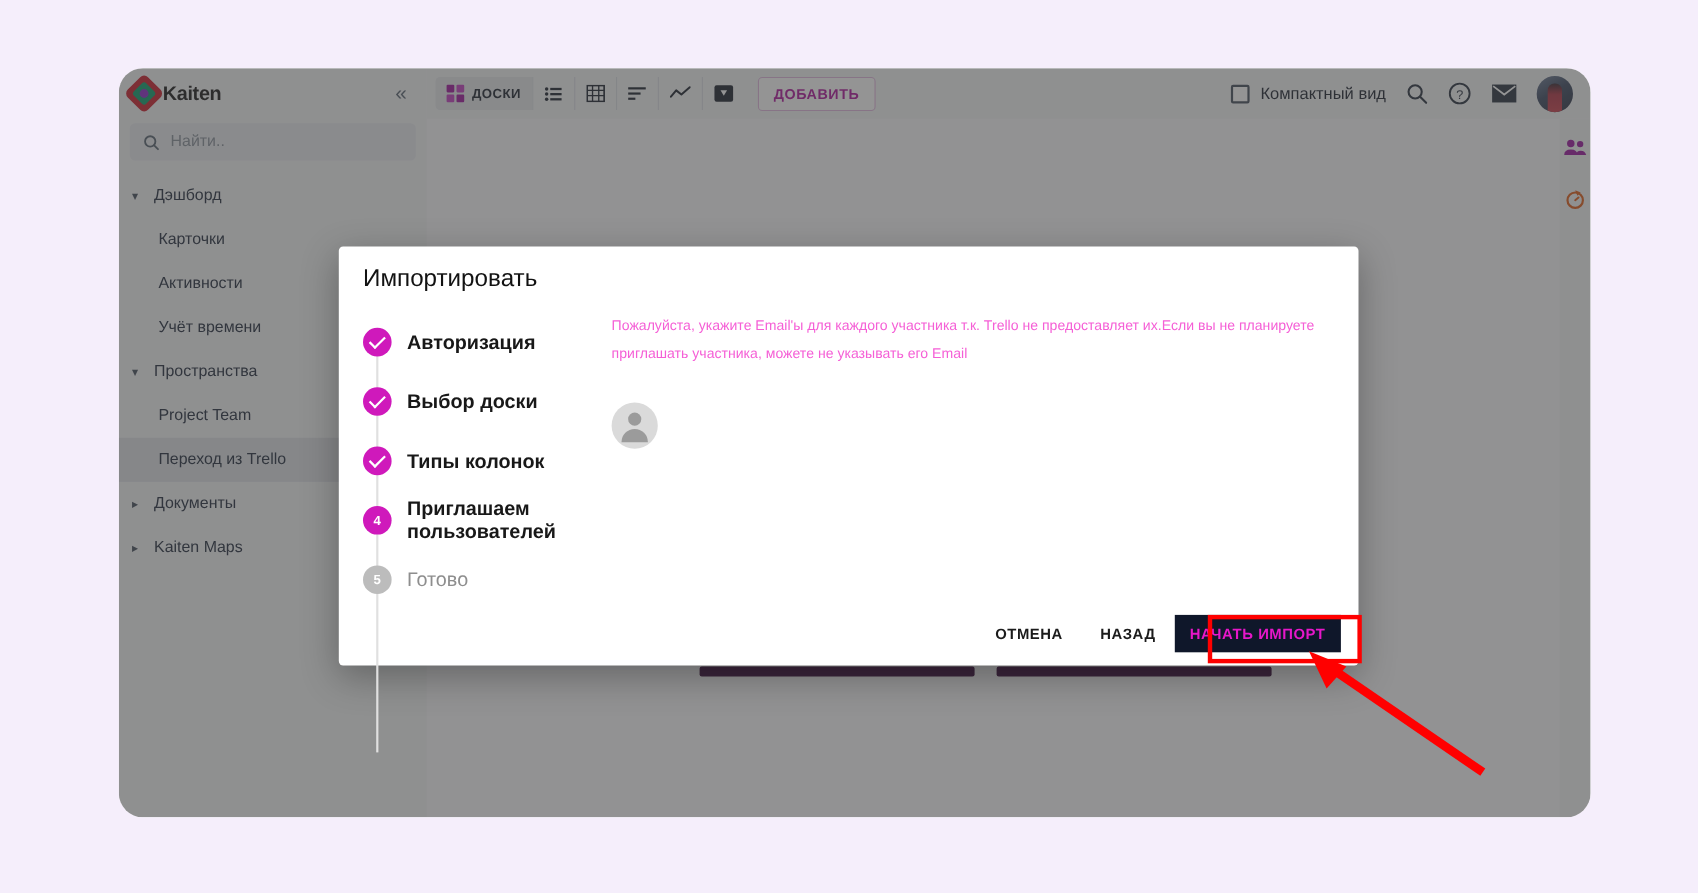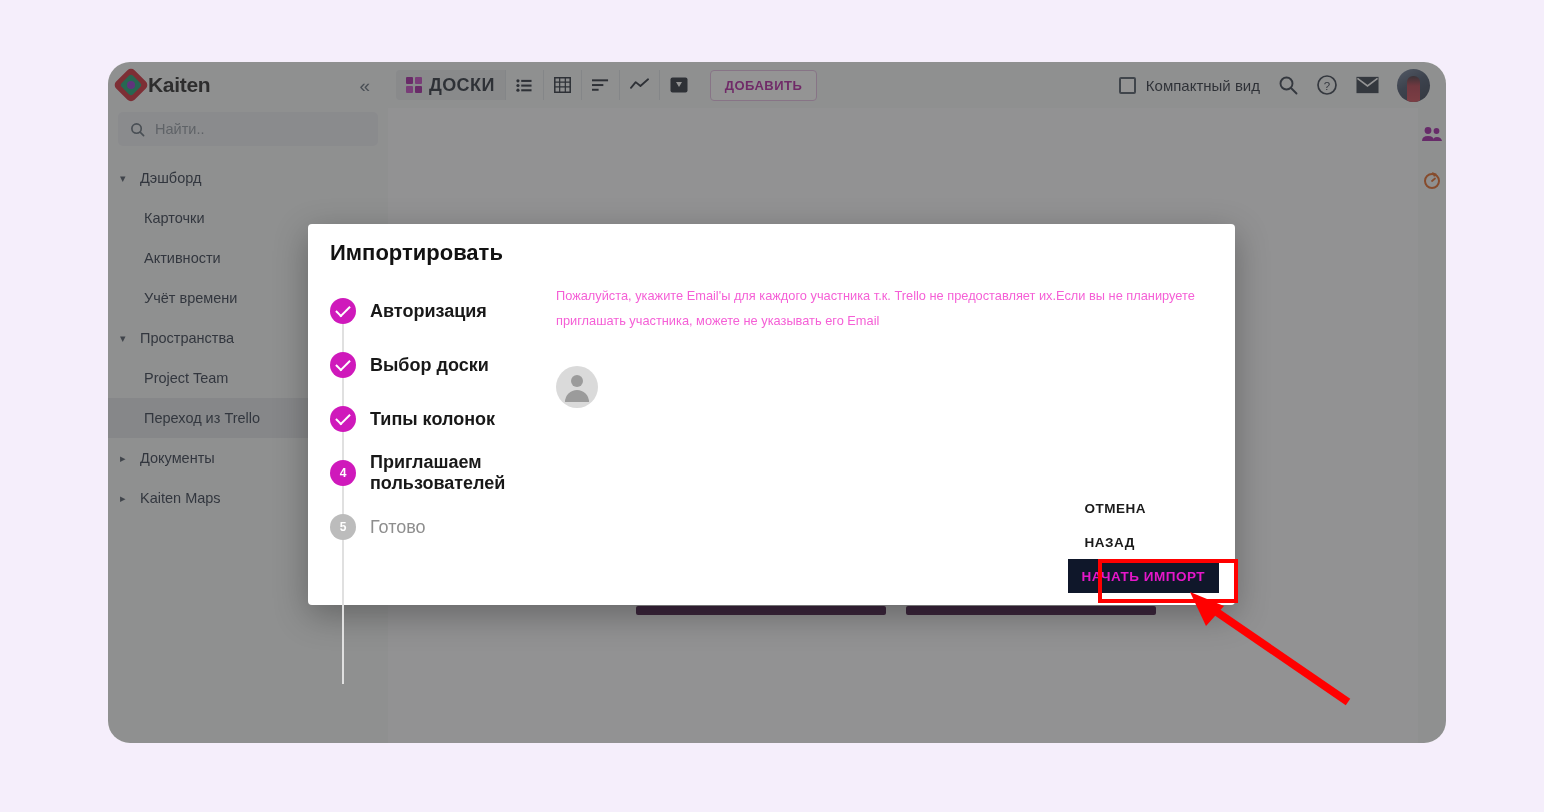--- a/index.html
+++ b/index.html
@@ -46,21 +46,21 @@
   }
   .logo-mark .d2 {
     position: absolute; left: 5px; top: 5px; right: 5px; bottom: 5px;
     background: #0e9e6e; transform: rotate(45deg); border-radius: 3px;
   }
   .logo-mark .d3 {
     position: absolute; left: 9px; top: 9px; width: 8px; height: 8px;
     background: #8d2bc9; border-radius: 50%;
   }
   .brand-name {
-    font-size: 21px; font-weight: bold; color: #1b1b1b; letter-spacing: -0.3px;
+    font-size: 18px; font-weight: bold; color: #1b1b1b; letter-spacing: -0.3px;
     margin-left: -2px;
   }
   .collapse-btn {
     margin-left: auto; color: #5a6673; font-size: 19px; line-height: 1;
     padding: 4px 6px; cursor: pointer;
   }
   .search-box {
     margin: 4px 10px 10px 10px; height: 34px;
     background: #e9ebef; border-radius: 5px;
     display: flex; align-items: center; gap: 10px; padding: 0 12px;
@@ -88,21 +88,21 @@
     padding: 0 10px 0 8px; gap: 0;
   }
   .tb-group { display: flex; align-items: center; }
   .tb-btn {
     height: 30px; min-width: 36px; display: flex; align-items: center;
     justify-content: center; gap: 7px; padding: 0 10px; cursor: pointer;
     border-right: 1px solid #dcdfe4; color: #1d2430;
   }
   .tb-btn:first-child { background: #e6e8ec; border-radius: 4px 0 0 4px; }
   .tb-btn.last { border-right: none; }
-  .tb-label { font-size: 18px; font-weight: bold; letter-spacing: .4px; }
+  .tb-label { font-size: 12px; font-weight: bold; letter-spacing: .4px; }
   .sq4 { display: grid; grid-template-columns: 7px 7px; grid-template-rows: 7px 7px; gap: 2px; }
   .sq4 i { display: block; background: #a0189e; border-radius: 1px; }
   .sq4 i:nth-child(2) { background: #c43fc0; }
   .sq4 i:nth-child(3) { background: #c43fc0; }
   .add-btn {
     margin-left: 12px; height: 31px; padding: 0 14px;
     border: 1px solid #e2b8e0; border-radius: 4px;
     color: #b0189e; font-size: 13px; font-weight: bold; letter-spacing: .5px;
     display: flex; align-items: center; cursor: pointer; background: #fff;
   }
@@ -140,21 +140,21 @@
   
   .modal {
     position: absolute; left: 308px; top: 224px;
     width: 927px; height: 381px;
     background: #fff; border-radius: 4px;
     box-shadow: 0 10px 34px rgba(0,0,0,.30);
     z-index: 60;
   }
   .modal-title {
     position: absolute; left: 22px; top: 16px;
-    font-size: 22px; font-weight: bold; color: #121212;
+    font-size: 22px; font-weight: normal; color: #121212;
   }
   .stepper { position: absolute; left: 22px; top: 72px; width: 250px; }
   .step { display: flex; align-items: center; height: 30px; position: relative; }
   .step + .step { margin-top: 24px; }
   .step .dot {
     width: 26px; height: 26px; border-radius: 50%;
     background: #cf19bb; color: #fff; font-size: 12px; font-weight: bold;
     display: flex; align-items: center; justify-content: center; flex: 0 0 26px;
     z-index: 2;
   }
@@ -195,21 +195,21 @@
   .field-input {
     margin-top: 3px; height: 24px; border-bottom: 2px solid #e617c9;
     position: relative;
   }
   .caret {
     position: absolute; left: 1px; top: 0; width: 1px; height: 20px; background: #555;
   }
 
   .modal-actions {
     position: absolute; right: 16px; bottom: 12px;
-    display: flex; align-items: flex-start; gap: 0; flex-direction: column;
+    display: flex; align-items: flex-end; gap: 0;
   }
   .act {
     height: 34px; padding: 0 17px; display: flex; align-items: center;
     font-size: 13.5px; font-weight: bold; letter-spacing: .5px;
     color: #1b1b1b; cursor: pointer; background: transparent;
   }
   .act.primary { color: #e617c9; background: #0f172a; padding: 0 14px; }
 
   
   .anno-box {

